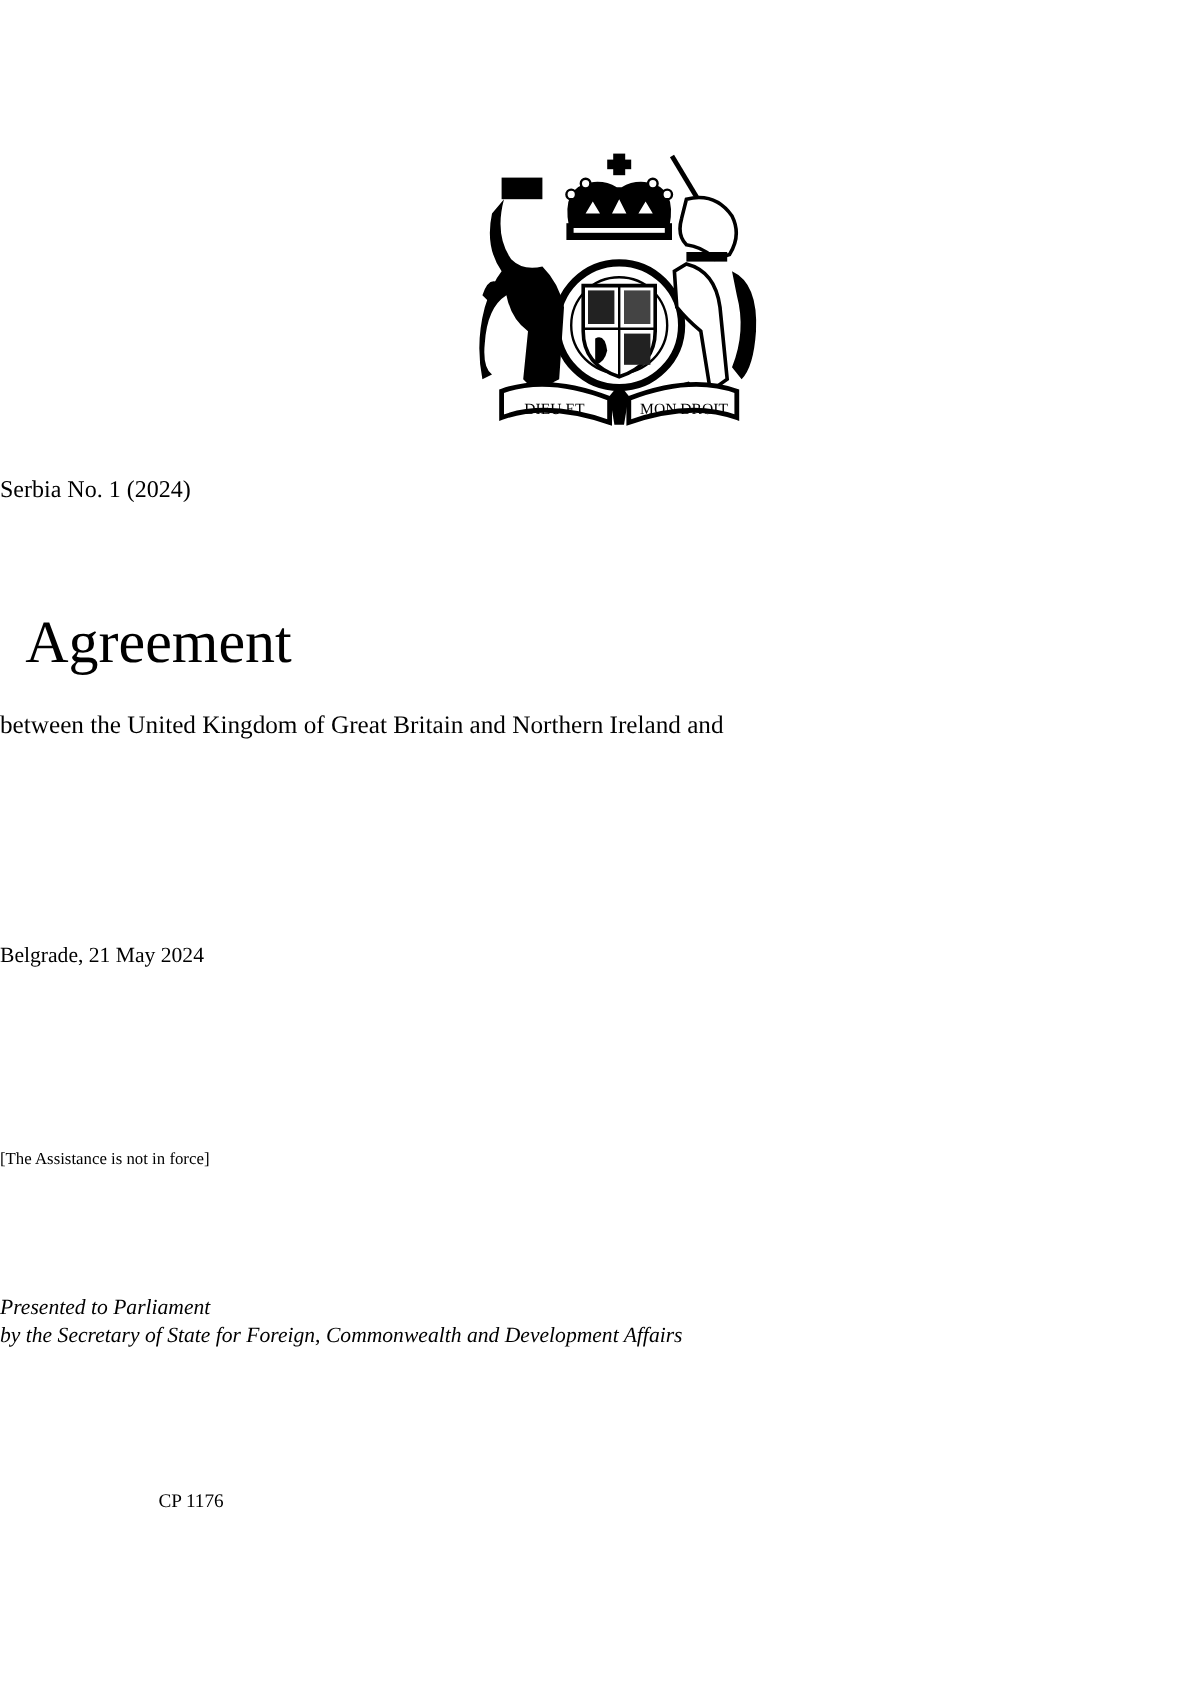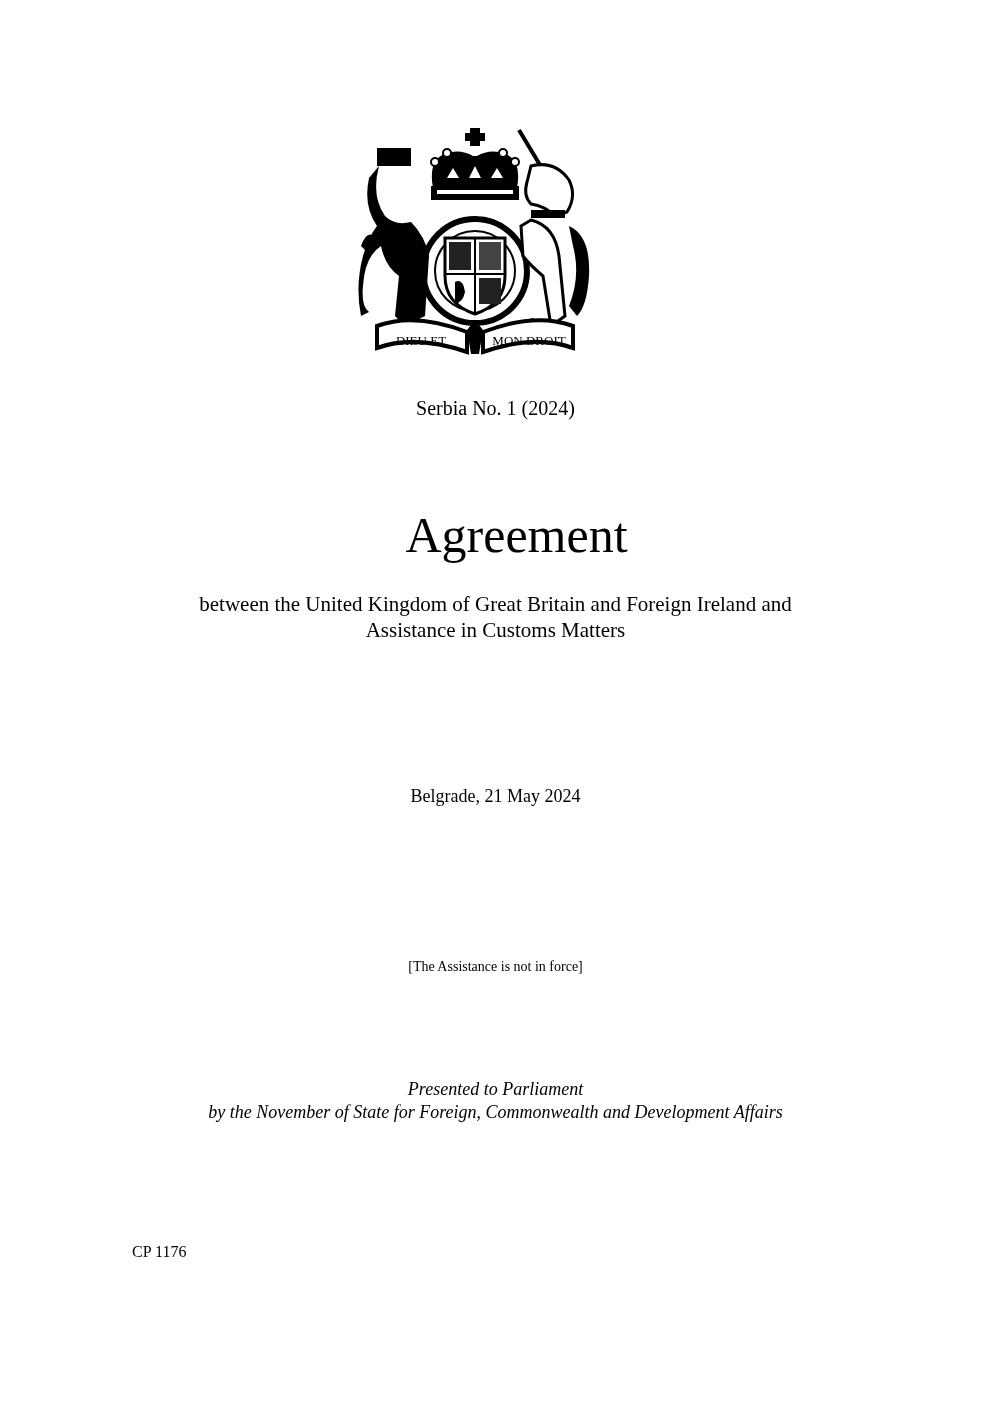--- a/index.html
+++ b/index.html
@@ -1,19 +1,19 @@
 <!DOCTYPE html>
 <html><head>
 <meta charset="utf-8">
 <style>
   html, body { margin: 0; padding: 0; background: #ffffff; }
   body { width: 991px; height: 1401px; position: relative; overflow: hidden;
          font-family: "Liberation Serif", "DejaVu Serif", serif; color: #000; }
-  .abs { position: absolute; left: 0; width: 991px; text-align: center; }
-  #crest { position: absolute; left: 355px; top: 126px; width: 240px; height: 232px; }
+  .abs { position: absolute; left: 0; width: 991px; text-align: left; }
+  #crest { position: absolute; left: 396px; top: 126px; width: 240px; height: 232px; }
   #series { top: 396px; font-size: 20px; line-height: 24px; }
   #title { top: 505px; font-size: 50px; line-height: 60px; margin-left: 21px; }
   #subtitle { top: 591px; font-size: 21px; line-height: 26px; }
   #place-date { top: 787px; font-size: 18px; line-height: 18px; }
   #status { top: 958px; font-size: 14px; line-height: 18px; }
   #presented { top: 1078px; font-size: 18px; line-height: 23px; font-style: italic; }
   #cp { position: absolute; left: 132px; top: 1241px; font-size: 16px; line-height: 22px; }
   .line { display: block; }
 </style>
 </head>
@@ -72,26 +72,25 @@
       <text x="174" y="219" font-family="Liberation Serif, serif" font-size="13" text-anchor="middle" fill="#000">MON DROIT</text>
     </g>
   </svg>
 </div>
 
 <div id="series" class="abs">Serbia No. 1 (2024)</div>
 
 <div id="title" class="abs">Agreement</div>
 
 <div id="subtitle" class="abs">
-  <span class="line">between the United Kingdom of Great Britain and Foreign Ireland and</span>
-  <span class="line">Assistance in Customs Matters</span>
+  <span class="line">between the United Kingdom of Great Britain and Northern Ireland and</span>
 </div>
 
 <div id="place-date" class="abs">Belgrade, 21 May 2024</div>
 
 <div id="status" class="abs">[The Assistance is not in force]</div>
 
 <div id="presented" class="abs">
   <span class="line">Presented to Parliament</span>
-  <span class="line">by the November of State for Foreign, Commonwealth and Development Affairs</span>
+  <span class="line">by the Secretary of State for Foreign, Commonwealth and Development Affairs</span>
 </div>
 
 <div id="cp">CP 1176</div>
 
 </body></html>

